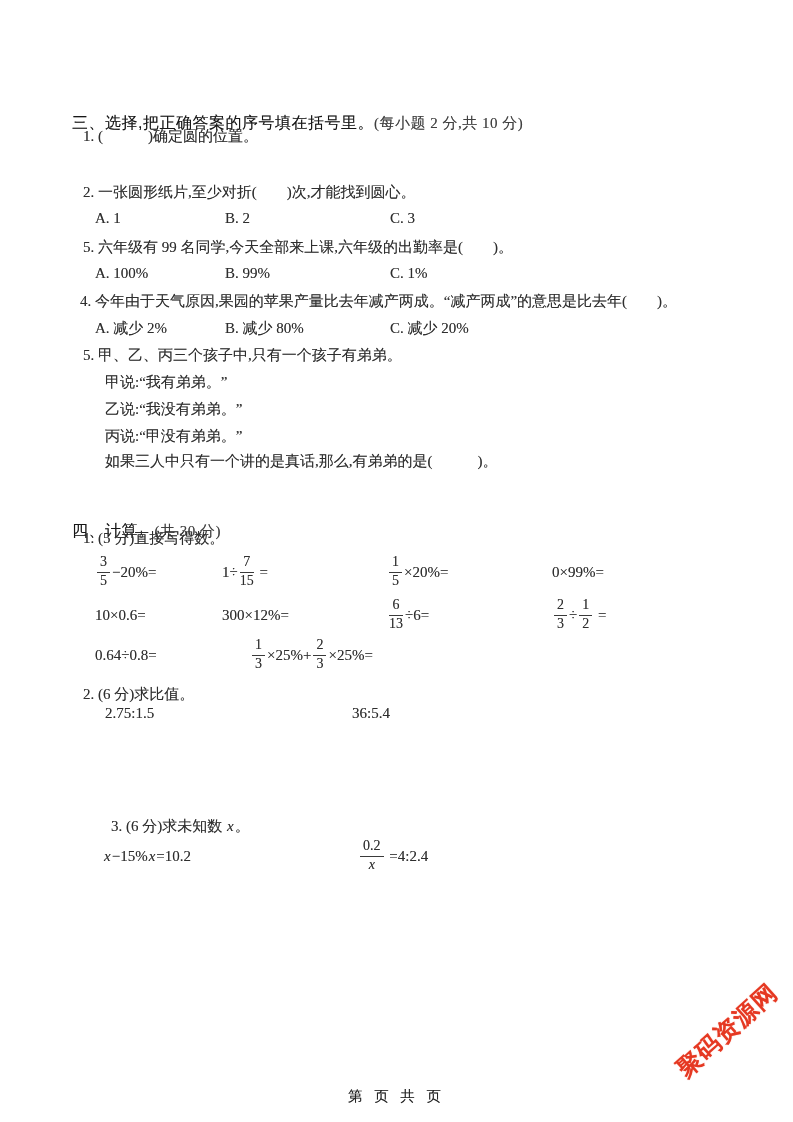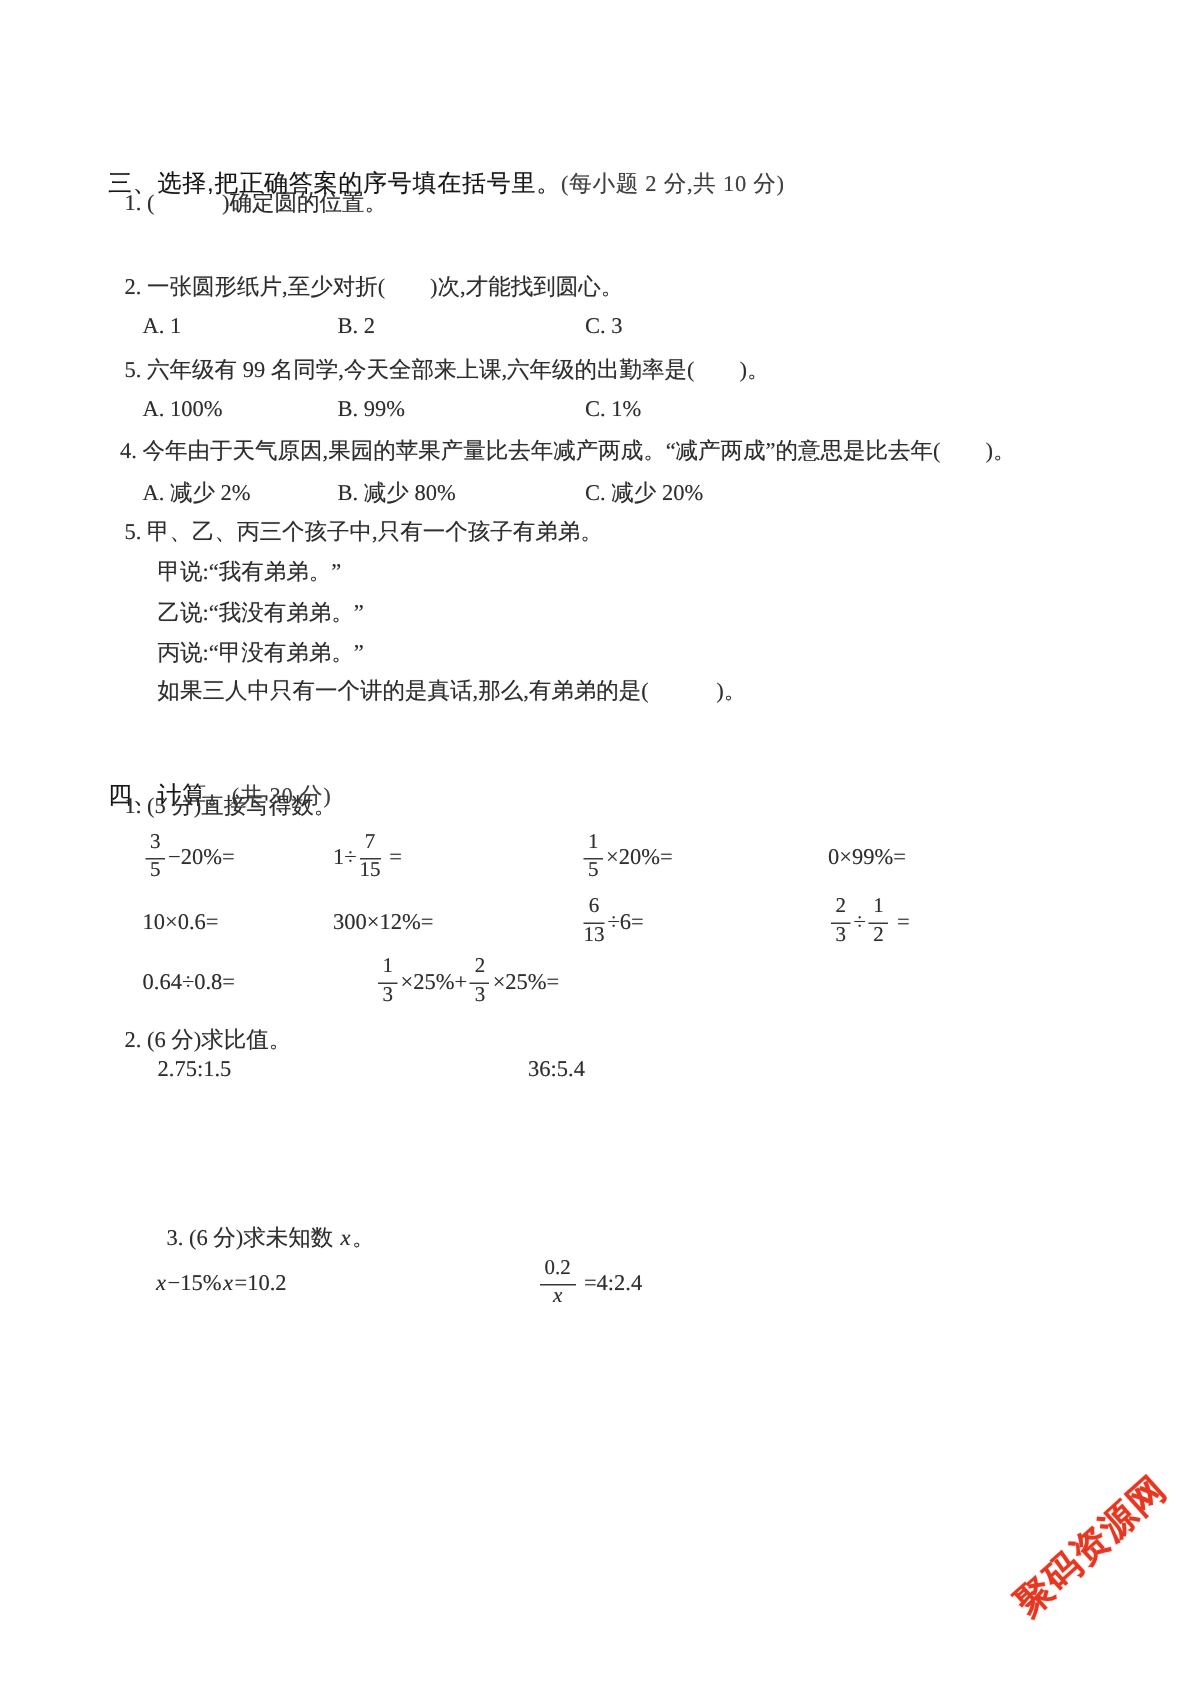--- a/index.html
+++ b/index.html
@@ -90,14 +90,15 @@
   <div class="l scan" style="left:83px;top:685px;">2. (6 分)求比值。</div>
   <div class="l scan" style="left:105px;top:704px;">2.75:1.5</div>
   <div class="l scan" style="left:352px;top:704px;">36:5.4</div>
 
   <div class="l scan" style="left:83px;top:817px;margin-left:28px;">3. (6 分)求未知数 <span class="var">x</span>。</div>
   <div class="expr scan" style="top:836px;left:103px;"><span class="var">x</span>−15%<span class="var">x</span>=10.2</div>
   <div class="expr scan" style="top:836px;left:358px;"><span class="frac"><span class="num">0.2</span><span class="den var">x</span></span> =4:2.4</div>
 
   <div class="watermark" style="color: rgb(229, 56, 34);">聚码资源网</div>
 
+  <div class="footer scan">第 页 共 页</div>
 
 </div>
 
 </body></html>

